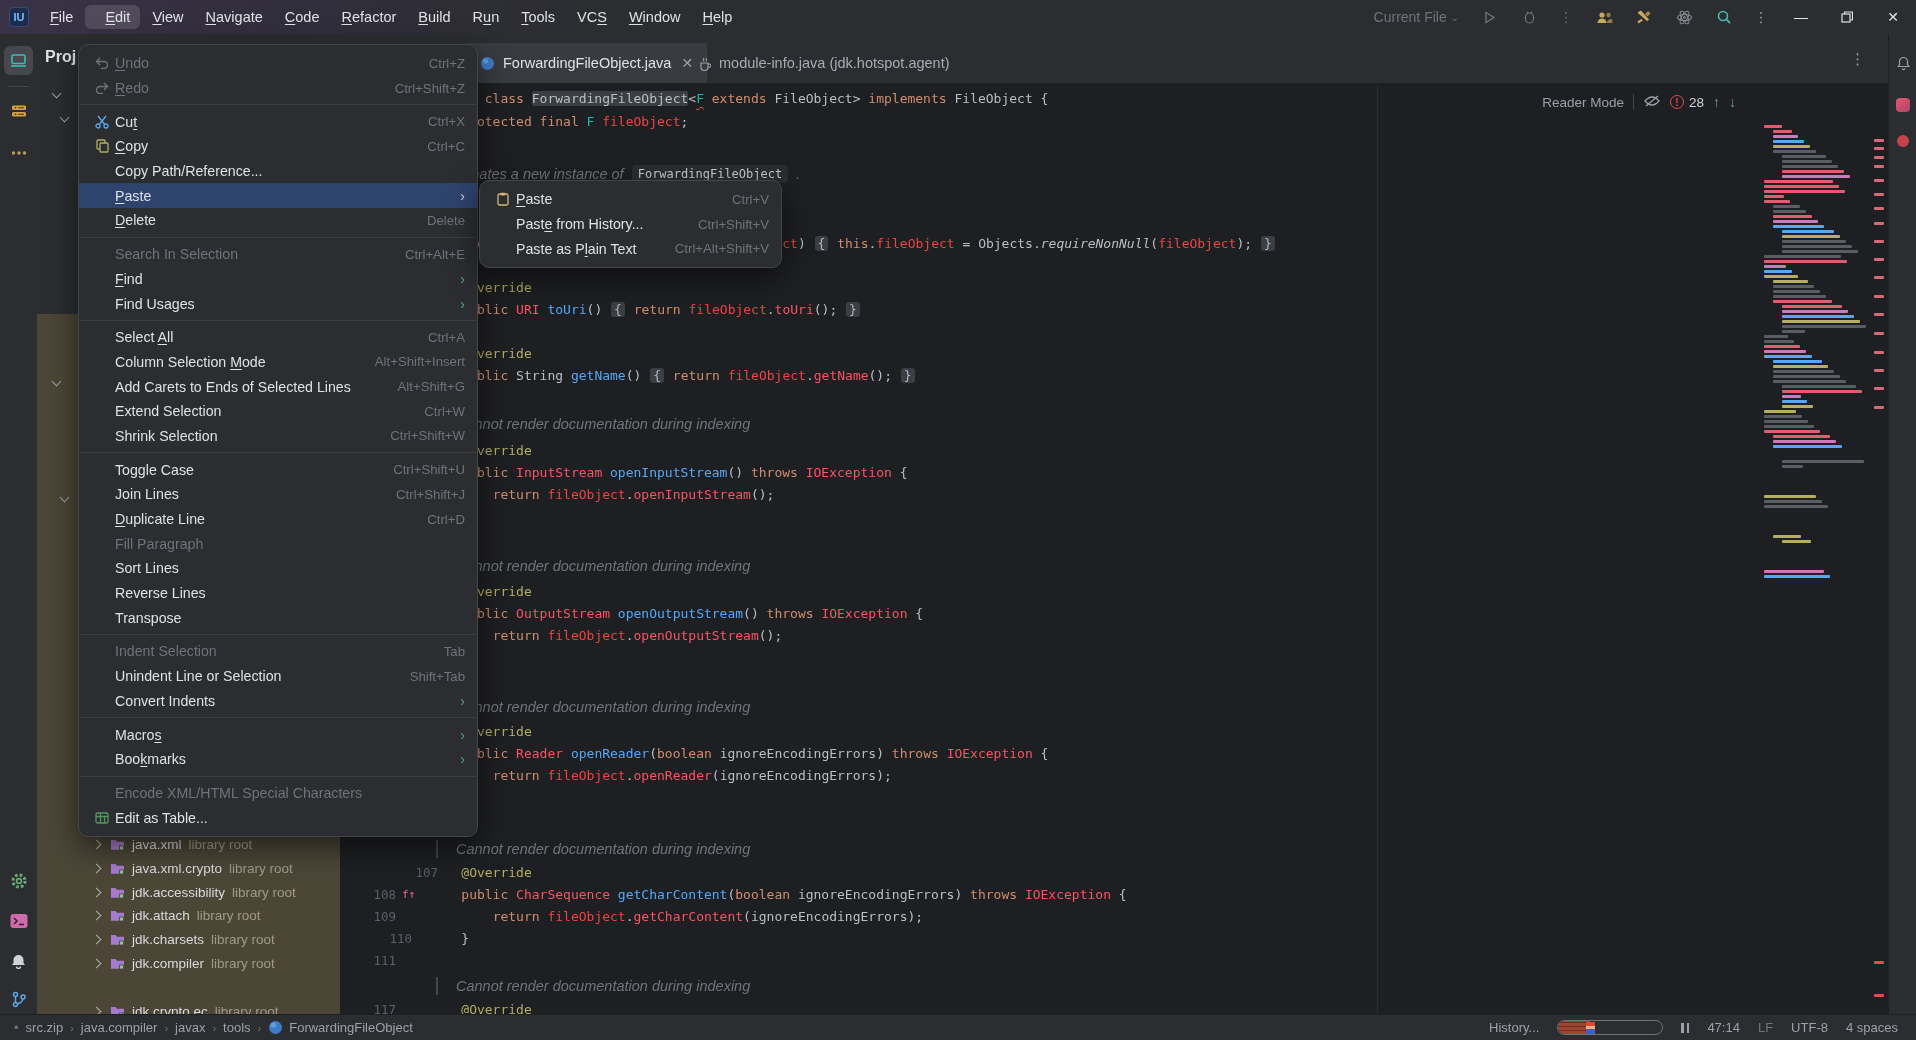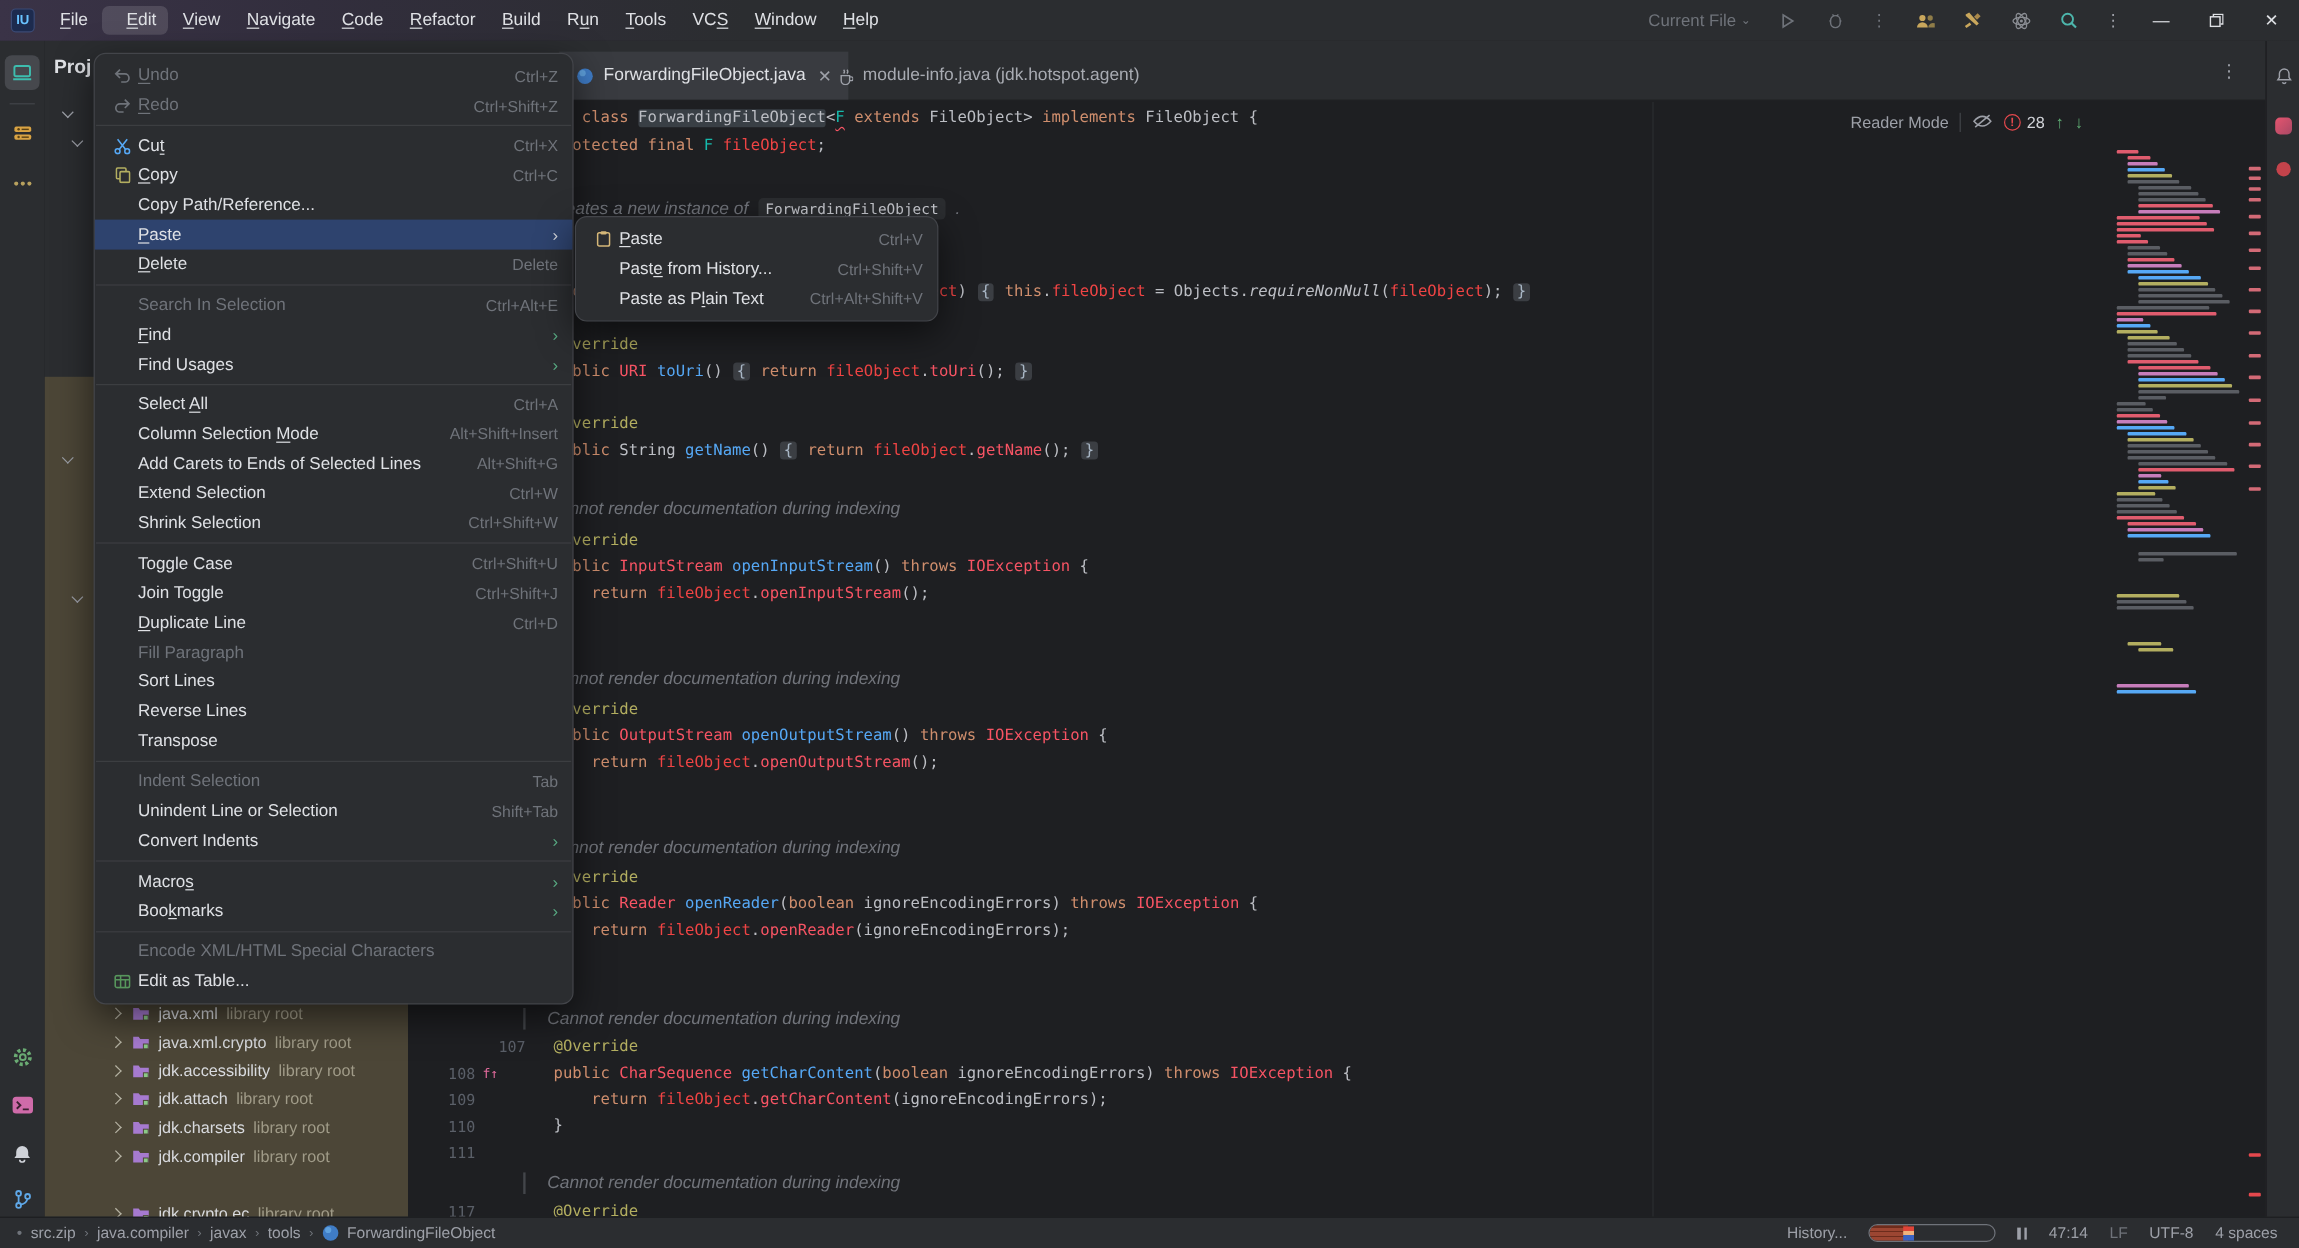--- a/index.html
+++ b/index.html
@@ -426,21 +426,21 @@
             <span class="doc-bar"></span>
             <span class="doc">Cannot render documentation during indexing</span>
           </div>
           <div class="ln" style="top: 777px; margin-left: 42px;">107</div>
           <div class="code-line" style="top: 777px;"><span class="pln">    </span><span class="ann">@Override</span></div>
           <div class="ln" style="top: 799px;">108</div>
           <div class="gic" style="top: 799px;">f↑</div>
           <div class="code-line" style="top: 799px;"><span class="pln">    </span><span class="kw">public </span><span class="red">CharSequence</span><span class="pln"> </span><span class="meth">getCharContent</span><span class="pln">(</span><span class="kw">boolean </span><span class="pln">ignoreEncodingErrors</span><span class="pln">) </span><span class="kw">throws </span><span class="red">IOException</span><span class="pln"> {</span></div>
           <div class="ln" style="top: 821px;">109</div>
           <div class="code-line" style="top: 821px;"><span class="pln">        </span><span class="kw">return </span><span class="fld">fileObject</span><span class="pln">.</span><span class="red">getCharContent</span><span class="pln">(</span><span class="pln">ignoreEncodingErrors</span><span class="pln">);</span></div>
-          <div class="ln" style="top: 843px;">110</div>
+          <div class="ln" style="top: 843px; margin-left: 16px;">110</div>
           <div class="code-line" style="top: 843px;"><span class="pln">    }</span></div>
           <div class="ln" style="top: 865px;">111</div>
           <div class="code-line" style="top: 865px;"></div>
           <div class="doc-line" style="top: 890px;">
             <span class="doc-bar"></span>
             <span class="doc">Cannot render documentation during indexing</span>
           </div>
           <div class="ln" style="top: 914px;">117</div>
           <div class="code-line" style="top: 914px;"><span class="pln">    </span><span class="ann">@Override</span></div>
         </div>
@@ -695,21 +695,21 @@
         <span class="mi-sc">Ctrl+Shift+W</span>
       </div>
       <div class="msep"></div>
       <div class="mi">
         <span class="mi-ic"></span>
         <span class="mi-label">Toggle Case</span>
         <span class="mi-sc">Ctrl+Shift+U</span>
       </div>
       <div class="mi">
         <span class="mi-ic"></span>
-        <span class="mi-label">Join Toggle</span>
+        <span class="mi-label">Join Lines</span>
         <span class="mi-sc">Ctrl+Shift+J</span>
       </div>
       <div class="mi">
         <span class="mi-ic"></span>
         <span class="mi-label"><u>D</u>uplicate Line</span>
         <span class="mi-sc">Ctrl+D</span>
       </div>
       <div class="mi disabled">
         <span class="mi-ic"></span>
         <span class="mi-label">Fill Paragraph</span>

